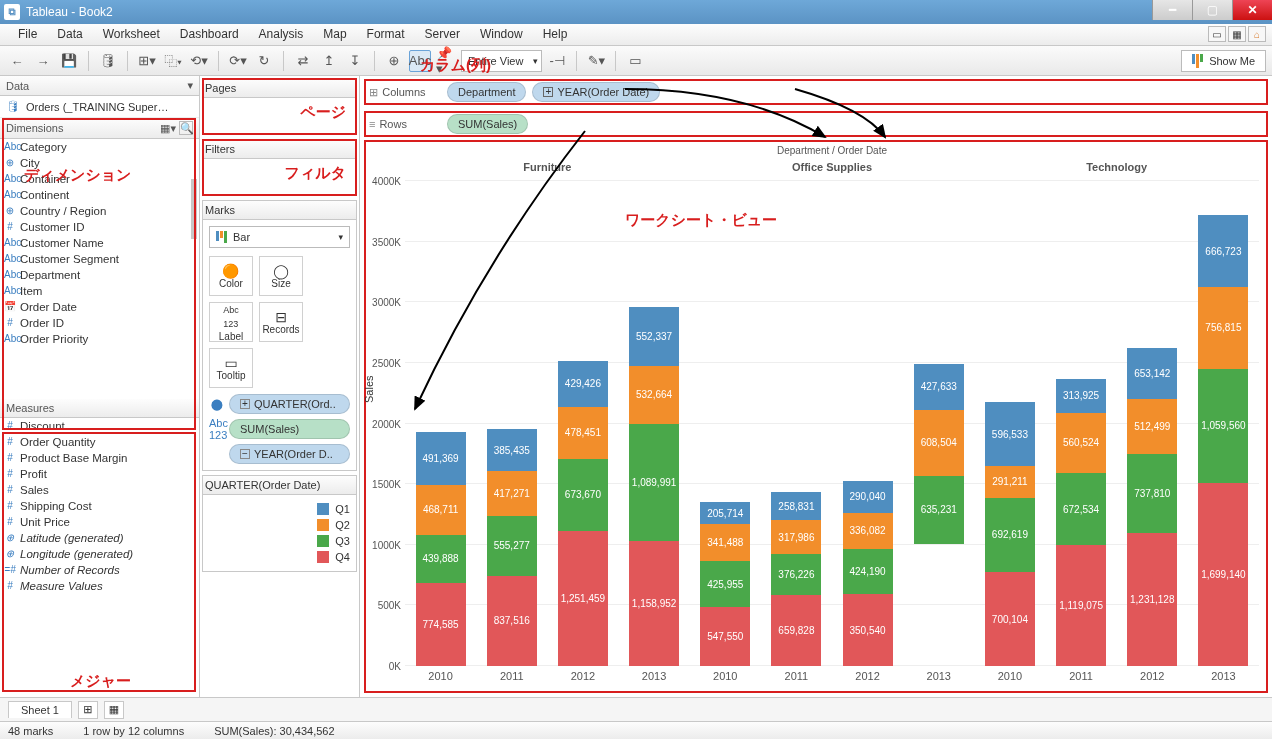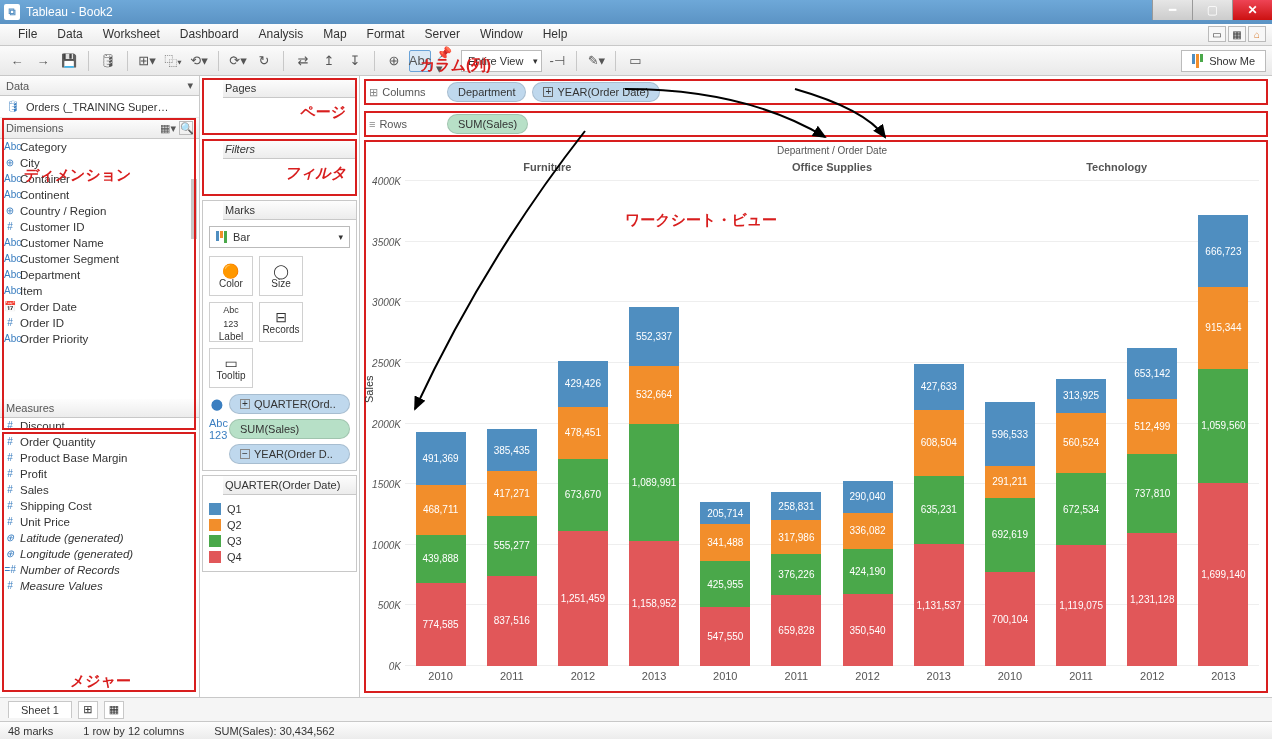--- a/index.html
+++ b/index.html
@@ -25,43 +25,43 @@
 .panehdr{ background:linear-gradient(#fdfdfd,#ececec); border-bottom:1px solid #c8c8c8; padding:3px 6px; font-size:11px; color:#555; display:flex; align-items:center; justify-content:space-between;}
 .srch{ width:14px; height:14px; border:1px solid #bbb; display:inline-block;}
 .dsrow{ padding:4px 6px; display:flex; align-items:center; gap:6px; border-bottom:1px solid #eee;}
 .dimlist,.mealist{ overflow:auto;}
 .fld{ padding:2px 6px 2px 20px; position:relative; font-size:11.5px; white-space:nowrap;}
 .fld .ico{ position:absolute; left:4px; width:12px; text-align:center; font-size:10px;}
 .ico-abc{color:#3a7ec0;} .ico-hash{color:#3a7ec0;} .ico-globe{color:#3a7ec0;} .ico-cal{color:#3a7ec0;} .ico-eq{color:#3a7ec0;}
 .fld.italic{font-style:italic;}
 .mid{ width:160px; border-right:1px solid #c8c8c8; display:flex; flex-direction:column;}
 .card{ border:1px solid #c8c8c8; margin:2px; }
-.cardhdr{ background:linear-gradient(#fdfdfd,#ececec); border-bottom:1px solid #c8c8c8; padding:3px 2px; font-size:11px;margin-left:20px;}
+.cardhdr{ background:linear-gradient(#fdfdfd,#ececec); border-bottom:1px solid #c8c8c8; padding:3px 2px; font-size:11px;}
 .cardbody{ padding:6px; min-height:36px;}
 .markdd{ width:100%; height:22px; border:1px solid #bbb; background:#fff; display:flex; align-items:center; gap:6px; padding:0 6px; position:relative;}
 .markdd::after{content:"▾"; position:absolute; right:6px; font-size:9px;}
 .mkbtns{ display:flex; gap:6px; margin-top:8px; flex-wrap:wrap;}
 .mkbtn{ width:44px; height:40px; border:1px solid #d0d0d0; display:flex; flex-direction:column; align-items:center; justify-content:center; font-size:10px;}
 .mkbtn .mi{font-size:14px; line-height:14px;}
 .pill{ display:inline-flex; align-items:center; height:20px; border-radius:10px; padding:0 10px; font-size:11px; gap:4px; border:1px solid rgba(0,0,0,0.12);}
 .pill.dim{ background:#bfd8ed;} .pill.meas{background:#b7e0c7;}
 .markstack{ margin-top:6px; display:flex; flex-direction:column; gap:3px;}
 .markrow{display:flex; align-items:center; gap:4px;}
 .markrow .pre{ width:16px; text-align:center; font-size:11px; color:#3a7ec0;}
 .markrow .pill{ flex:1; justify-content:flex-start;}
 .legend .sw{ width:12px; height:12px; display:inline-block; margin-right:6px;}
-.legend .row{ padding:2px 0; display:flex; align-items:center;}
+.legend .row{ padding:2px 0; display:flex; align-items:center;justify-content:flex-end;}
 .right{ flex:1; display:flex; flex-direction:column; position:relative;}
 .shelf{ border:1px solid #c8c8c8; margin:3px 4px; height:26px; display:flex; align-items:center; padding:0 4px; gap:8px;}
 .shelf .lbl{ width:70px; font-size:11px; color:#555; display:flex; align-items:center; gap:4px;}
 .shelf .lbl .gi{color:#888;}
 .viewarea{ flex:1; border:1px solid #c8c8c8; margin:0 4px 4px 4px; position:relative; background:#fff;}
 .chart{ position:absolute; left:40px; right:8px; top:40px; bottom:26px;}
 .ylabels{ position:absolute; left:0; top:40px; bottom:26px; width:40px;}
-.ylabels .yl{ position:absolute; right:4px; font-size:10px; color:#555; transform:translateY(50%);font-style:italic;}
+.ylabels .yl{ position:absolute; right:4px; font-size:10px; color:#555; transform:translateY(50%);}
 .grid{ position:absolute; left:40px; right:8px; top:40px; bottom:26px;}
 .grid .gl{ position:absolute; left:0; right:0; height:1px; background:#eee;}
 .dept-row{position:absolute; left:40px; right:8px; top:4px; height:34px; text-align:center;}
 .dept-title{position:absolute; top:0; width:100%; font-size:10px; color:#555;}
 .dept-lbl{position:absolute; top:16px; font-size:11px; color:#555; font-weight:bold;}
 .xlabels{ position:absolute; left:40px; right:8px; bottom:6px; height:16px;}
 .xlabels .xl{position:absolute; font-size:11px; color:#555; text-align:center; transform:translateX(-50%);}
 .bar{ position:absolute; width:50px;}
 .seg{ position:absolute; left:0; right:0; color:#fff; font-size:10px; display:flex; align-items:center; justify-content:center;}
 .q1{background:#4f8ec0;} .q2{background:#f28e2b;} .q3{background:#4aa84a;} .q4{background:#e15759;}
@@ -196,21 +196,21 @@
     <div class="ann" style="left:70px; bottom:6px;">メジャー</div>
   </div>
 
   <div class="mid">
     <div class="card" style="position:relative;">
       <div class="cardhdr">Pages</div>
       <div class="cardbody"></div>
       <div class="ann" style="right:10px; top:24px;">ページ</div>
       <div class="redbox" style="left:-1px; top:-1px; right:-1px; bottom:-1px;"></div>
     </div>
-    <div class="card" style="position:relative;font-style:italic;">
+    <div class="card" style="position:relative;">
       <div class="cardhdr">Filters</div>
       <div class="cardbody"></div>
       <div class="ann" style="right:10px; top:24px;">フィルタ</div>
       <div class="redbox" style="left:-1px; top:-1px; right:-1px; bottom:-1px;"></div>
     </div>
     <div class="card">
       <div class="cardhdr">Marks</div>
       <div class="cardbody">
         <div class="markdd">
           <span style="display:inline-flex; gap:1px;">
@@ -366,21 +366,20 @@
             <div class="seg q2" style="bottom:23.023422222222223%; height:7.066355555555555%">317,986</div>
             <div class="seg q1" style="bottom:30.089777777777776%; height:5.7518%">258,831</div>
           </div>
           <div class="bar" style="left: calc(54.1667% - 25px); bottom: 0px; height: 100%;">
             <div class="seg q4" style="bottom:0%; height:14.747555555555556%">350,540</div>
             <div class="seg q3" style="bottom:14.747555555555556%; height:9.426444444444444%">424,190</div>
             <div class="seg q2" style="bottom:24.174%; height:7.4684888888888885%">336,082</div>
             <div class="seg q1" style="bottom:31.642488888888888%; height:6.445333333333333%">290,040</div>
           </div>
           <div class="bar" style="left: calc(62.5% - 25px); bottom: 0px; height: 100%;">
-            <div class="seg q4" style="bottom:0%; height:25.145266666666664%">1,131,537</div>
             <div class="seg q3" style="bottom:25.145266666666664%; height:14.116244444444446%">635,231</div>
             <div class="seg q2" style="bottom:39.26151111111111%; height:13.52231111111111%">608,504</div>
             <div class="seg q1" style="bottom:52.78382222222222%; height:9.502955555555555%">427,633</div>
           </div>
           <div class="bar" style="left: calc(70.8333% - 25px); bottom: 0px; height: 100%;">
             <div class="seg q4" style="bottom:0%; height:19.324577777777776%">700,104</div>
             <div class="seg q3" style="bottom:19.324577777777776%; height:15.391533333333332%">692,619</div>
             <div class="seg q2" style="bottom:34.716111111111104%; height:6.471355555555555%">291,211</div>
             <div class="seg q1" style="bottom:41.18746666666666%; height:13.25628888888889%">596,533</div>
           </div>
@@ -392,21 +391,21 @@
           </div>
           <div class="bar" style="left: calc(87.5% - 25px); bottom: 0px; height: 100%;">
             <div class="seg q4" style="bottom:0%; height:27.3584%">1,231,128</div>
             <div class="seg q3" style="bottom:27.3584%; height:16.395777777777777%">737,810</div>
             <div class="seg q2" style="bottom:43.75417777777778%; height:11.388866666666667%">512,499</div>
             <div class="seg q1" style="bottom:55.14304444444444%; height:10.387177777777778%">653,142</div>
           </div>
           <div class="bar" style="left: calc(95.8333% - 25px); bottom: 0px; height: 100%;">
             <div class="seg q4" style="bottom:0%; height:37.75866666666667%">1,699,140</div>
             <div class="seg q3" style="bottom:37.75866666666667%; height:23.545777777777776%">1,059,560</div>
-            <div class="seg q2" style="bottom:61.30444444444444%; height:16.81811111111111%">915,344</div>
+            <div class="seg q2" style="bottom:61.30444444444444%; height:16.81811111111111%">756,815</div>
             <div class="seg q1" style="bottom:78.12255555555555%; height:14.816066666666666%">666,723</div>
           </div>
         </div>
       <div class="xlabels" id="xlabels">
           <div class="xl" style="left:4.166666666666667%">2010</div>
           <div class="xl" style="left:12.5%">2011</div>
           <div class="xl" style="left:20.833333333333336%">2012</div>
           <div class="xl" style="left:29.166666666666668%">2013</div>
           <div class="xl" style="left:37.5%">2010</div>
           <div class="xl" style="left:45.833333333333336%">2011</div>

